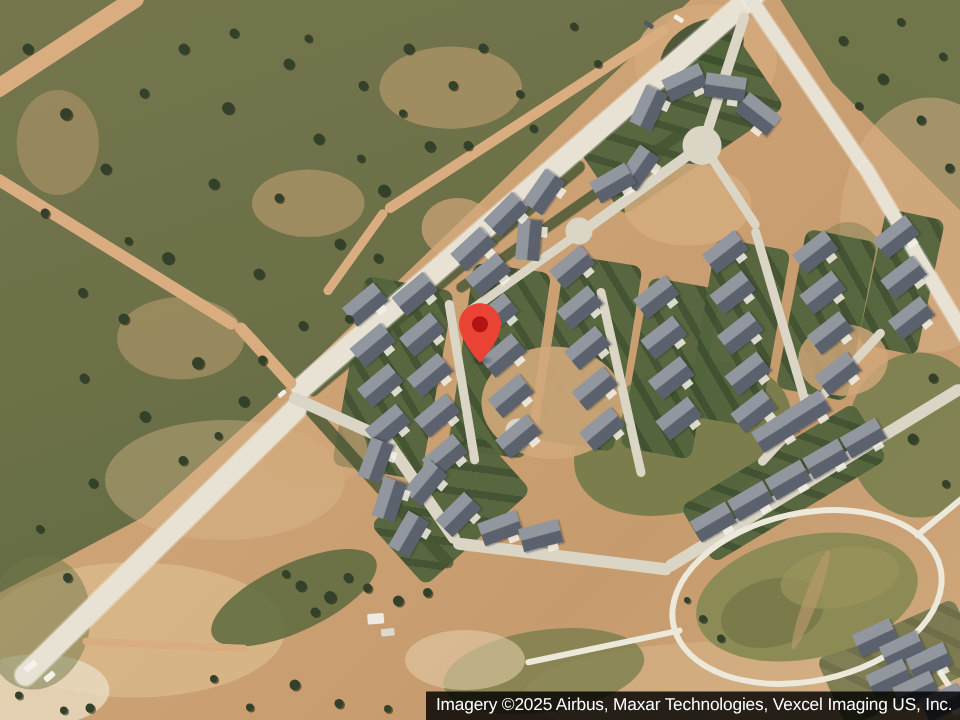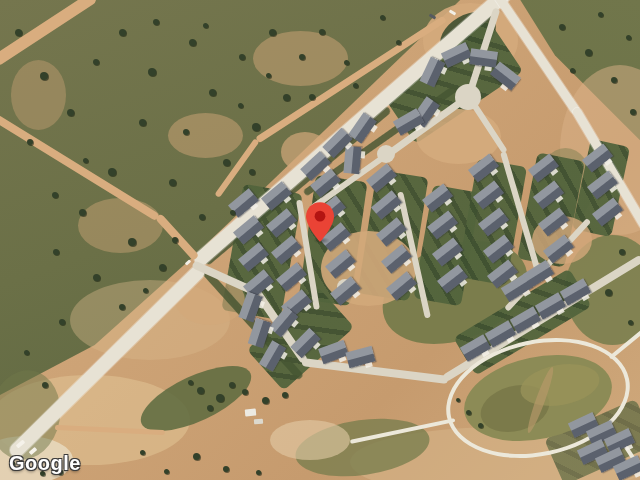--- a/index.html
+++ b/index.html
@@ -251,14 +251,16 @@
       <div class="abs" style="left: 448.5px; top: 10.5px; width: 7px; height: 3px; background: rgb(242, 239, 230); transform: rotate(32deg); border-radius: 1px;"></div>
       <div class="abs" style="left: 185px; top: 260.5px; width: 6px; height: 3px; background: rgb(242, 239, 230); transform: rotate(-40deg); border-radius: 1px;"></div>
     </div>
 
   <div id="pin-shadow" class="abs"></div>
   <svg id="map-pin" class="abs" width="28" height="40" viewBox="0 0 24 34">
     <path id="pin-body" d="M12 0C5.4 0 0 5.4 0 12c0 9 12 22 12 22s12-13 12-22C24 5.4 18.6 0 12 0z" fill="#EA4335"></path>
     <circle id="pin-dot" cx="12" cy="12" r="4.6" fill="#B31412"></circle>
   </svg>
 
-  <div id="google-logo" class="abs">Google</div>
+  <div id="attribution-bar" class="abs">
+    <span>Imagery ©2025 Airbus, Maxar Technologies, Vexcel Imaging US, Inc.</span>
+  </div>
 </div>
 
 </body></html>

